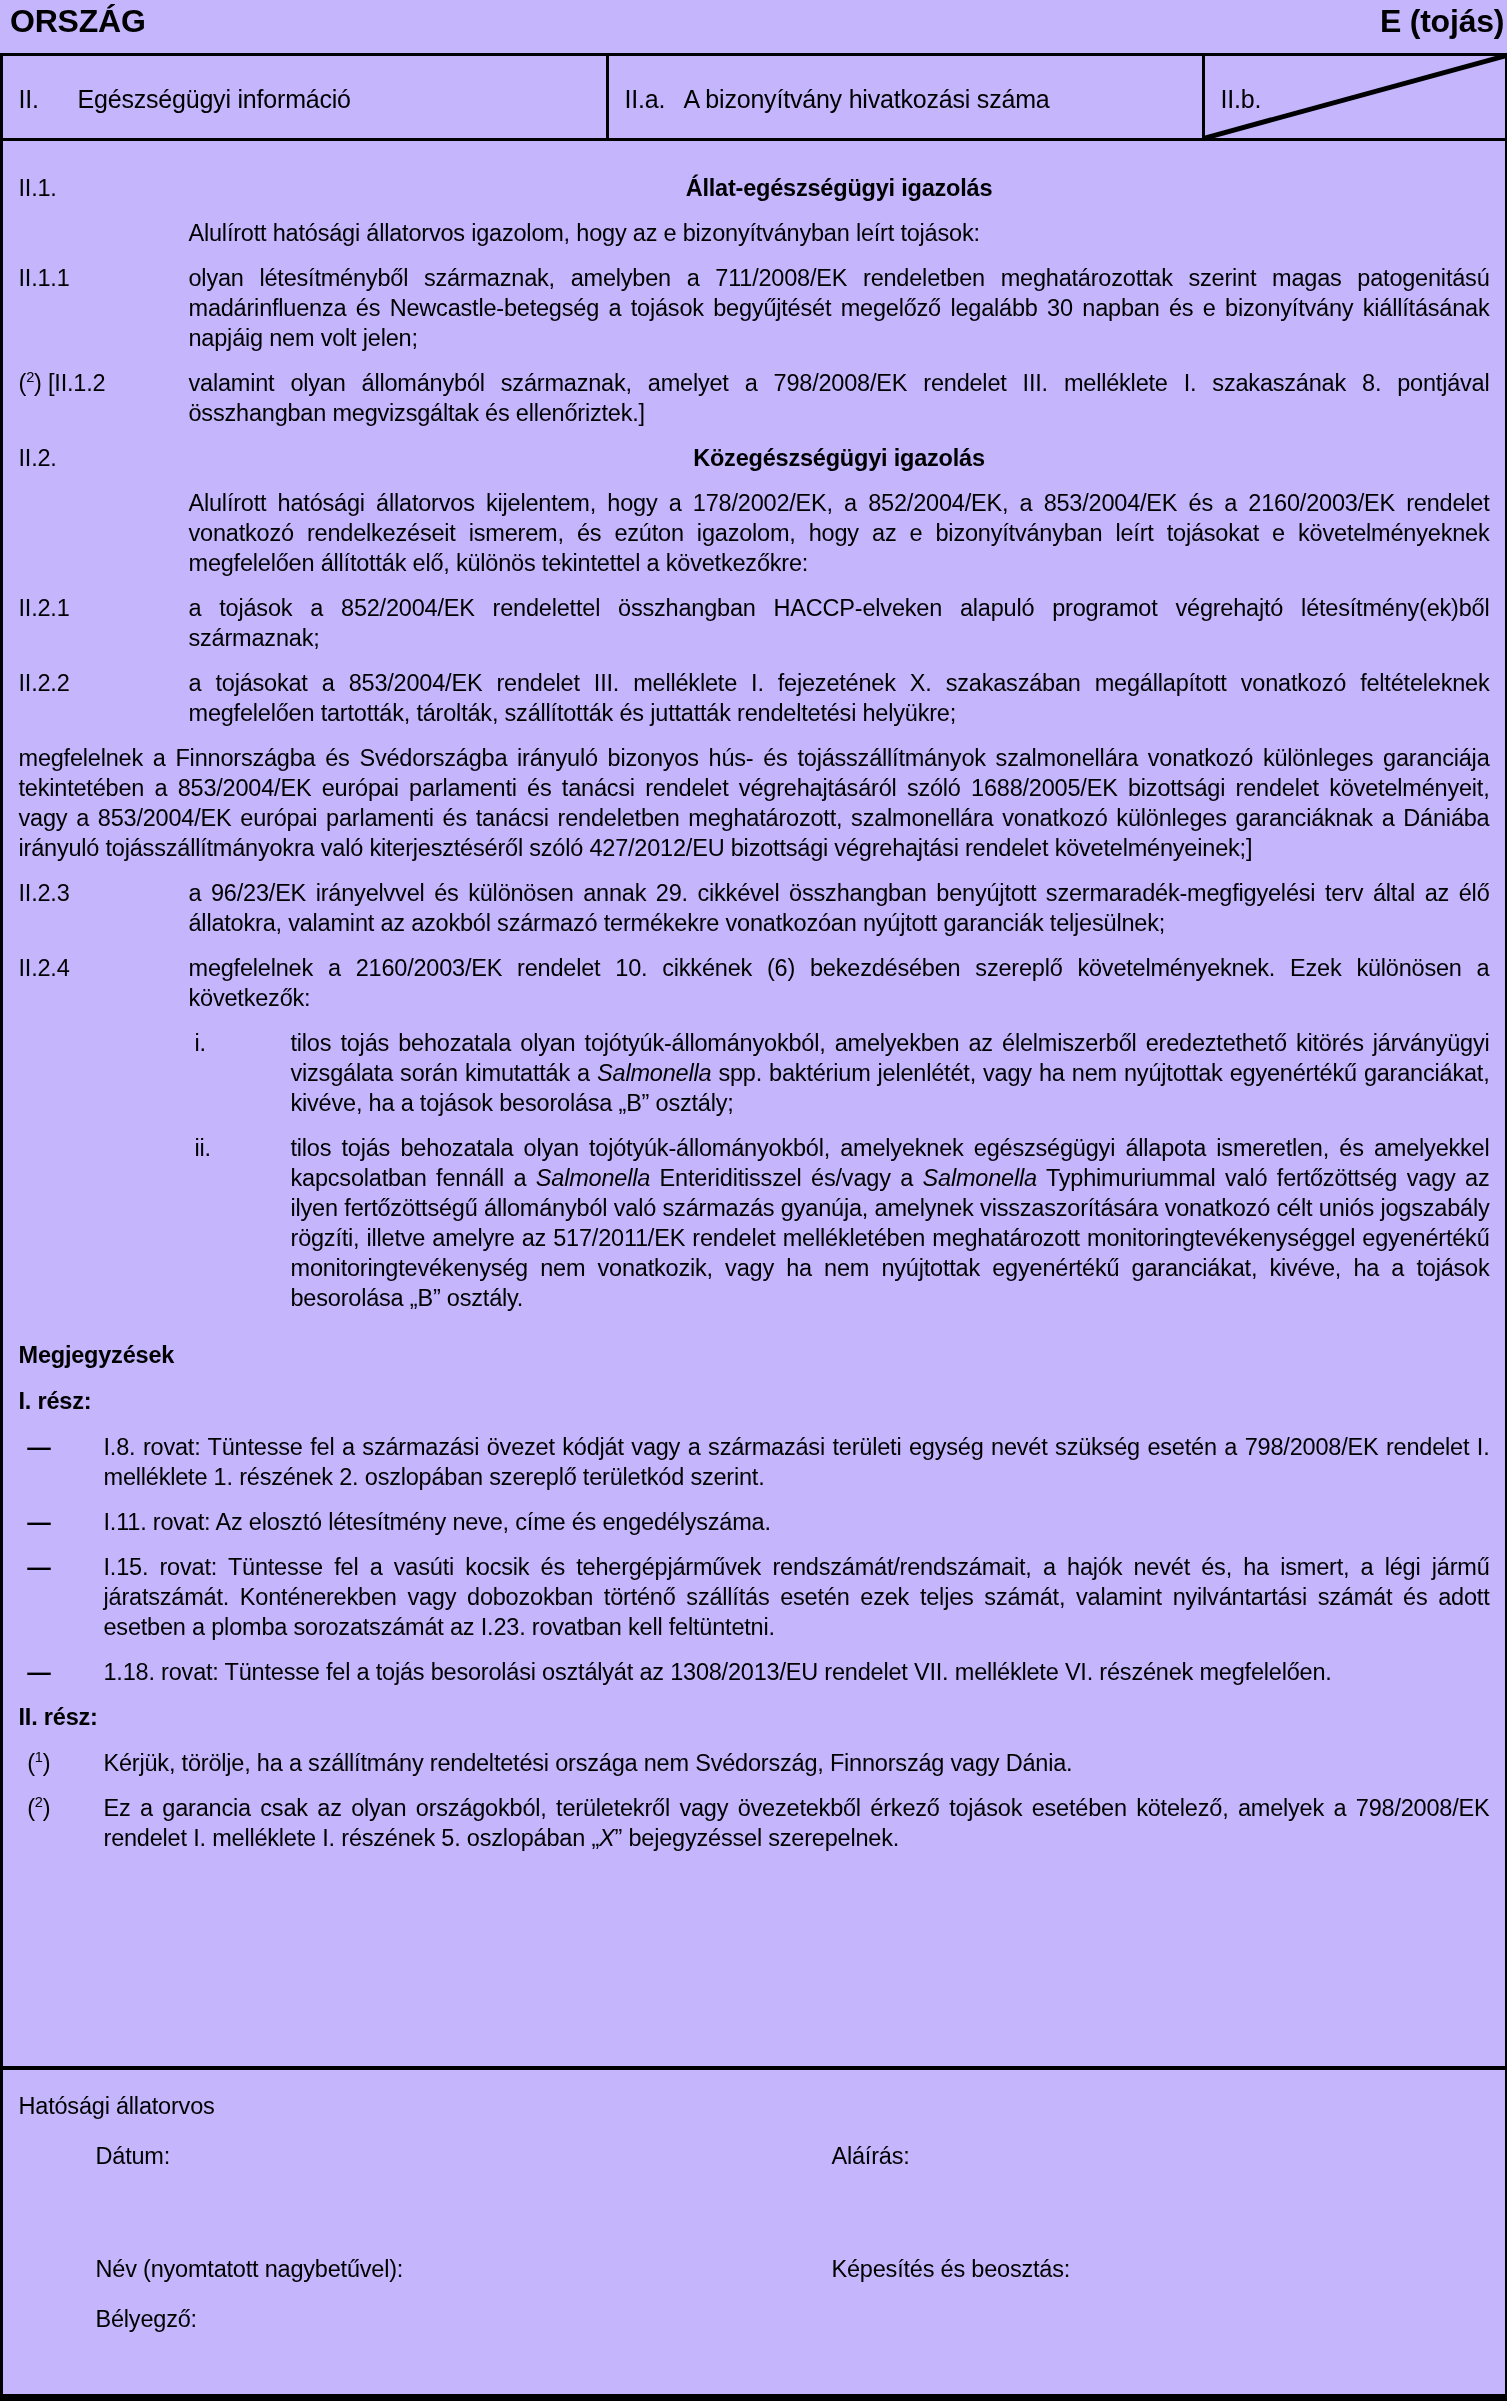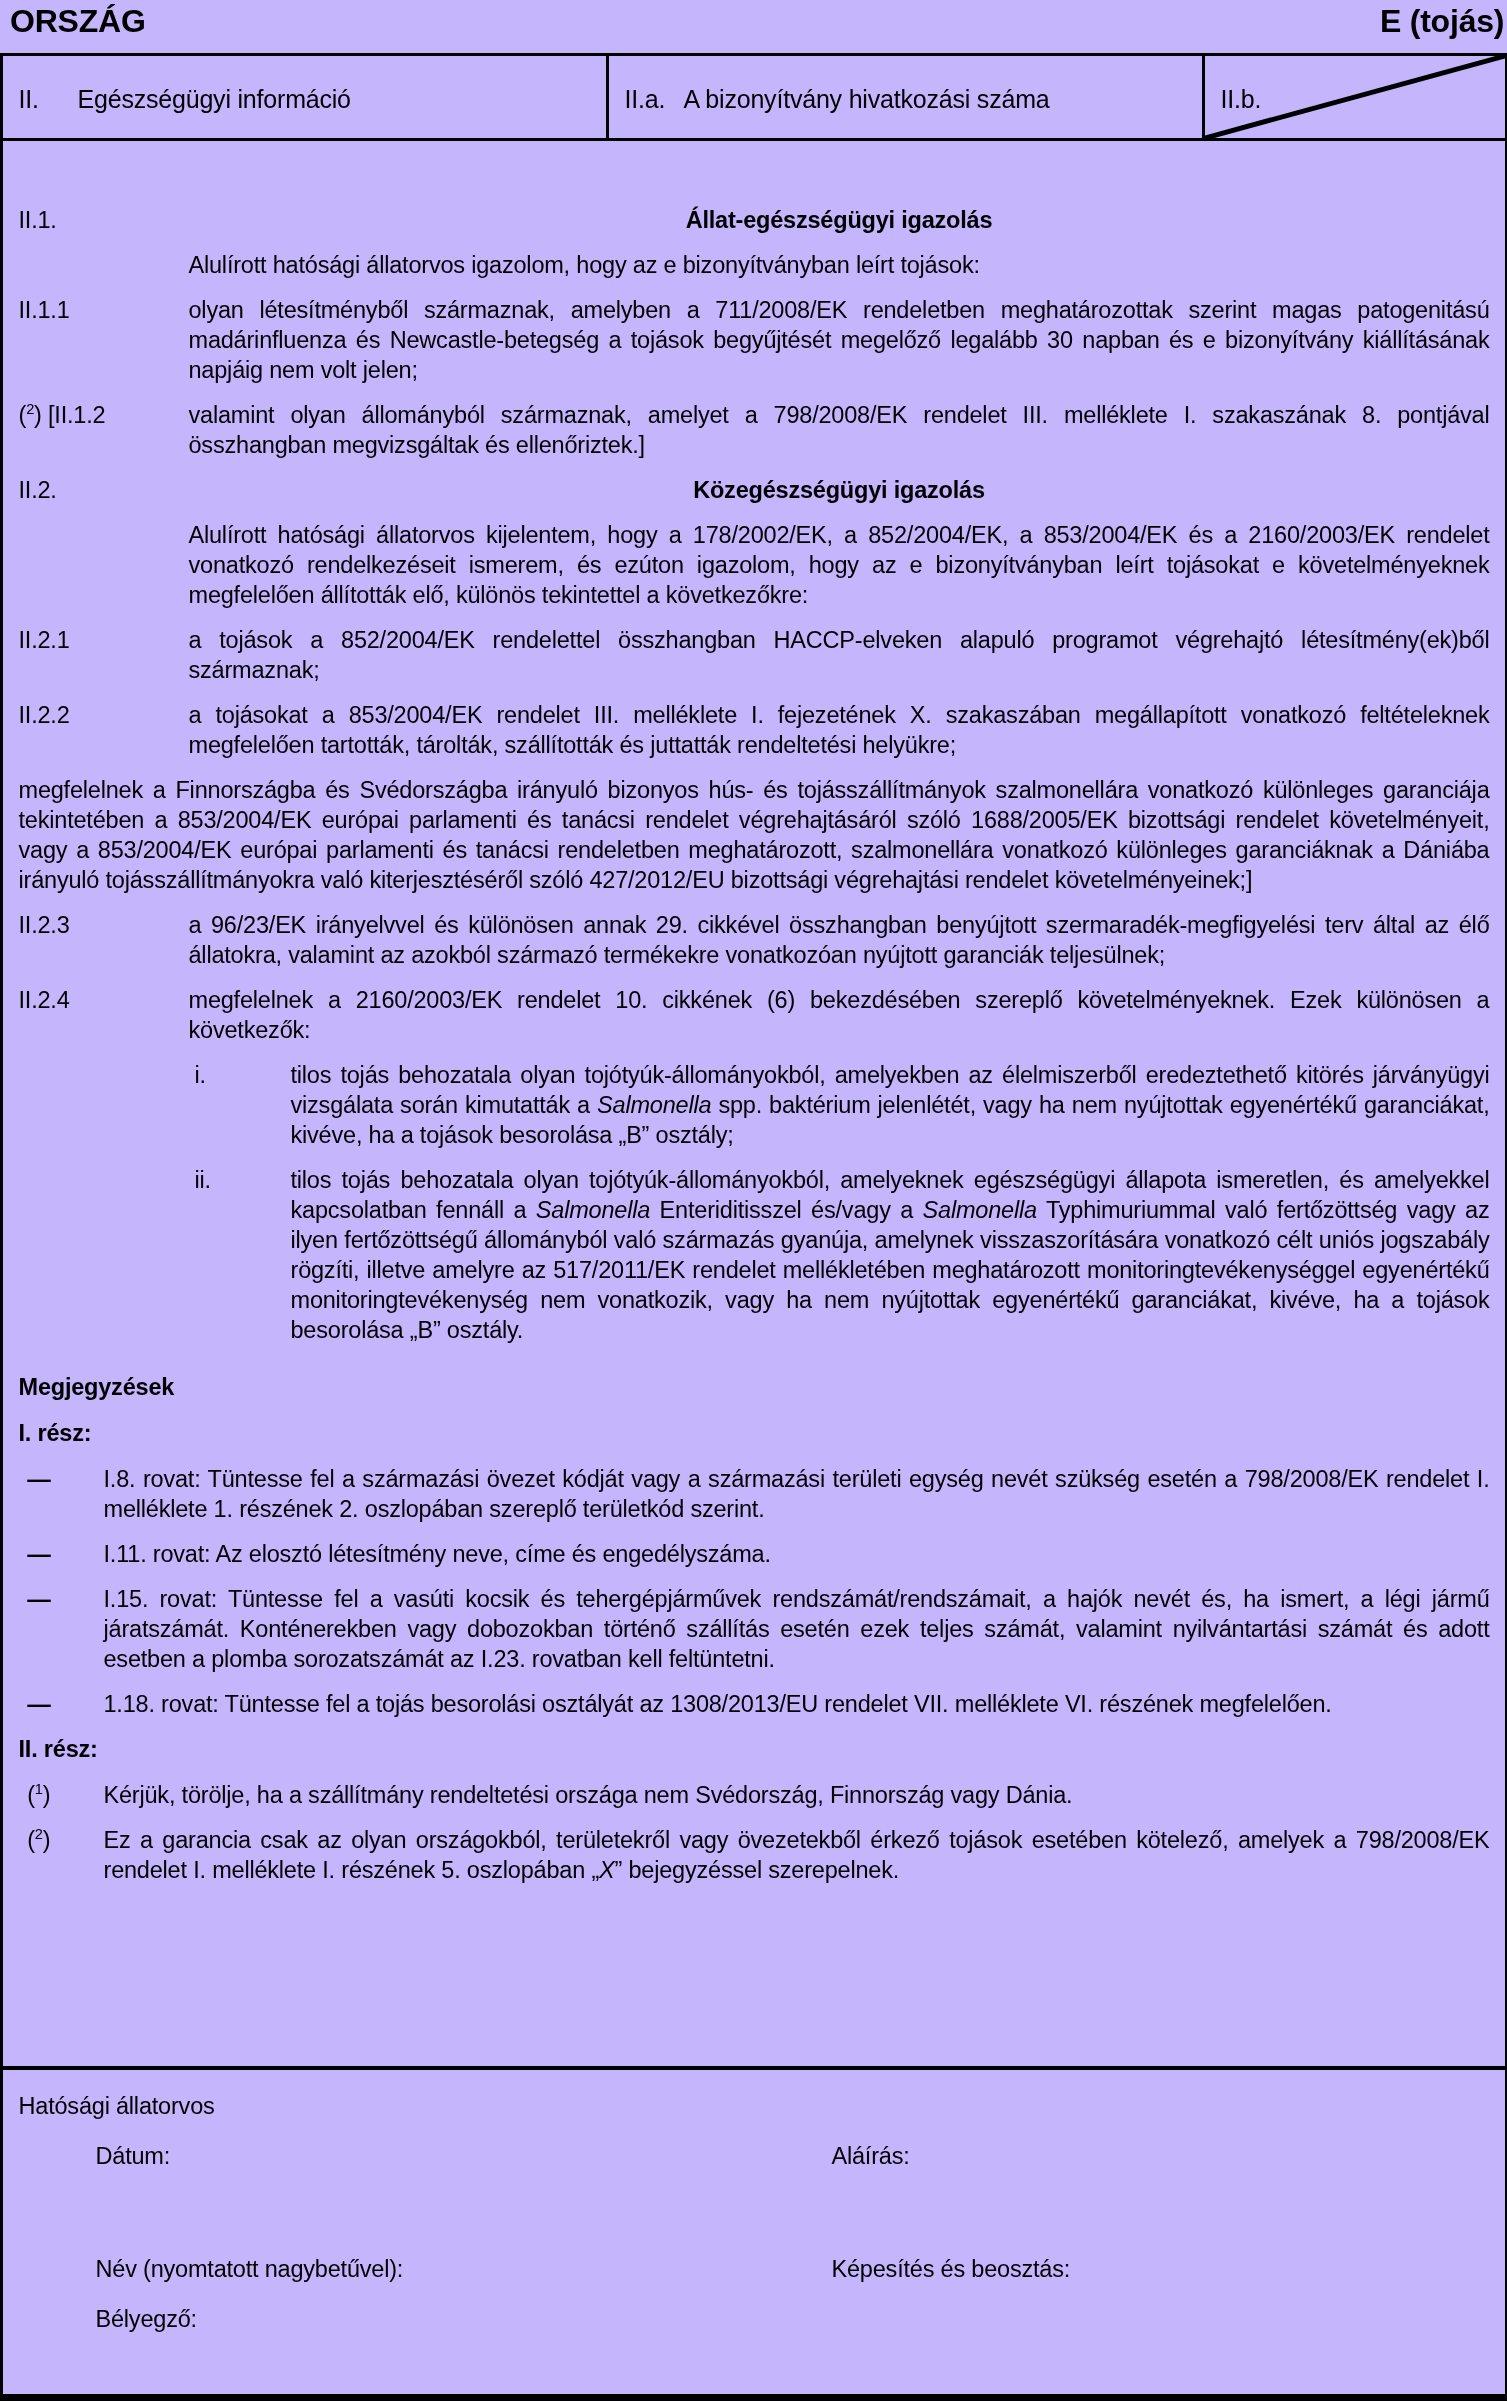--- a/index.html
+++ b/index.html
@@ -7,33 +7,33 @@
   .page{
     width:1508px; height:2401px; background:#c4b5fd; position:relative;
     display:flex; flex-direction:column;
     font-size:23.5px; line-height:30px; letter-spacing:-0.2px;
   }
   
   .top-bar{ flex:0 0 53px; display:flex; justify-content:space-between; align-items:flex-start;
     padding:3.7px 3.7px 0 10px; font-size:32px; line-height:35px; font-weight:700; }
   
   .doc-frame{ flex:1 1 auto; border:3.1px solid #000; border-bottom-width:7.4px;
-    display:flex; flex-direction:column; overflow:hidden;gap:20px; }
+    display:flex; flex-direction:column; overflow:hidden; }
   
   .info-table{ flex:0 0 85px; display:flex; border-bottom:3.1px solid #000; font-size:25px; }
   .info-cell{ padding:28.4px 0 0 15.5px; display:flex; }
   .cell-1{ flex:0 0 603px; }
   .cell-2{ flex:0 0 596px; border-left:3.1px solid #000; }
   .cell-3{ flex:1 1 auto; border-left:3.1px solid #000; position:relative; }
   .cell-num{ flex:0 0 59px; }
   .cell-3 .cell-num{ flex:0 0 auto; }
   .diag{ position:absolute; inset:0; width:100%; height:100%; }
   
   .body-cell{ flex:1 1 auto; padding:32px 15.5px 0 15.5px; overflow:hidden; }
-  .row{ display:flex; margin-bottom:15px;margin-top:12px; }
+  .row{ display:flex; margin-bottom:15px; }
   .row .num{ flex:0 0 170px; }
   .row .txt{ flex:1 1 auto; text-align:justify; }
   .row .txt.ttl{ font-weight:700; text-align:center; }
   .row.sub{ margin-left:176px; }
   .row.sub .num{ flex:0 0 96px; }
   .h-bold{ font-weight:700; margin-bottom:16px; }
   .mt-extra{ margin-top:27px; }
   .nrow{ display:flex; margin-bottom:15px; }
   .nrow .marker{ flex:0 0 85px; padding-left:8.7px; }
   .nrow .marker.dash{ font-weight:700; }

